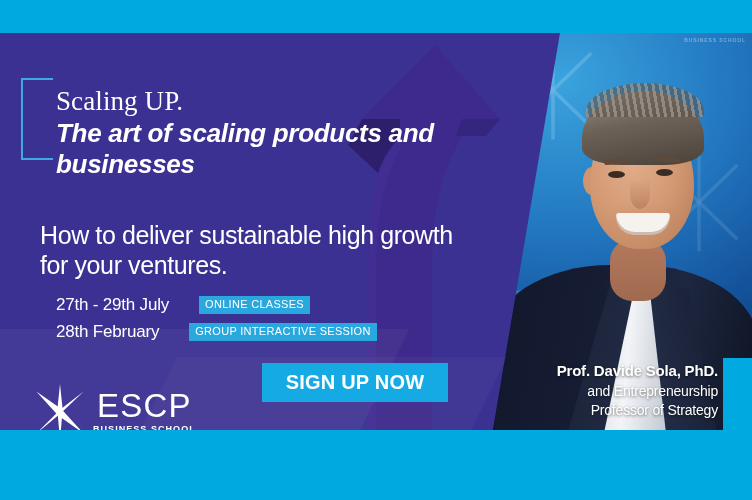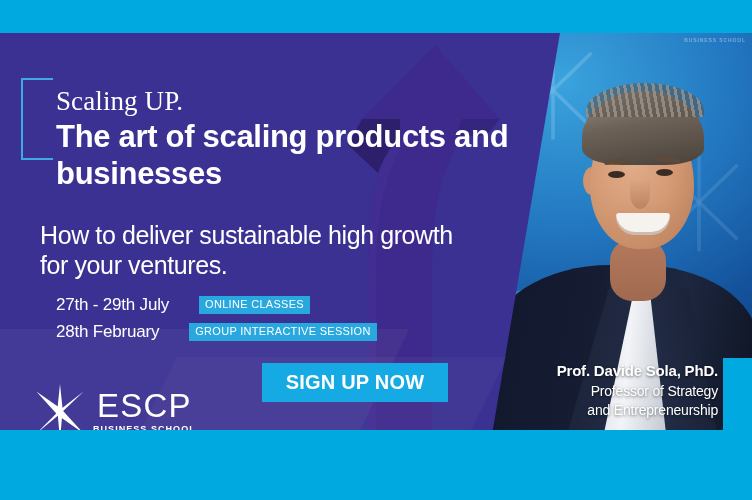--- a/index.html
+++ b/index.html
@@ -242,26 +242,27 @@
     width: 480px;
   }
   .headline .line1 {
     font-family: "Liberation Serif", serif;
     font-size: 27px;
     color: #ffffff;
     line-height: 1.12;
     letter-spacing: .1px;
   }
   .headline .line2 {
-    font-size: 31px;
+    font-size: 26px;
     font-weight: 700;
     color: #ffffff;
     line-height: 1.2;
     letter-spacing: -.3px;
     margin-top: 2px;
+    font-style: italic;
   }
 
   
   .sub {
     position: absolute;
     left: 40px; top: 188px;
     width: 430px;
     font-size: 25px;
     font-weight: 400;
     color: #ffffff;
@@ -469,22 +470,22 @@
       <div class="logo-text">
         <div class="logo-escp">ESCP</div>
         <div class="logo-sub">BUSINESS SCHOOL</div>
       </div>
     </div>
 
     <button class="cta">SIGN UP NOW</button>
 
     <div class="speaker">
       <div class="speaker-name">Prof. Davide Sola, PhD.</div>
+      <div class="speaker-role">and Entrepreneurship</div>
       <div class="speaker-role">Professor of Strategy</div>
-      <div class="speaker-role">and Entrepreneurship</div>
     </div>
 
     <div class="corner-cyan"></div>
 
   </div>
 
   <div class="band-bottom"></div>
 </div>
 
 </body></html>

